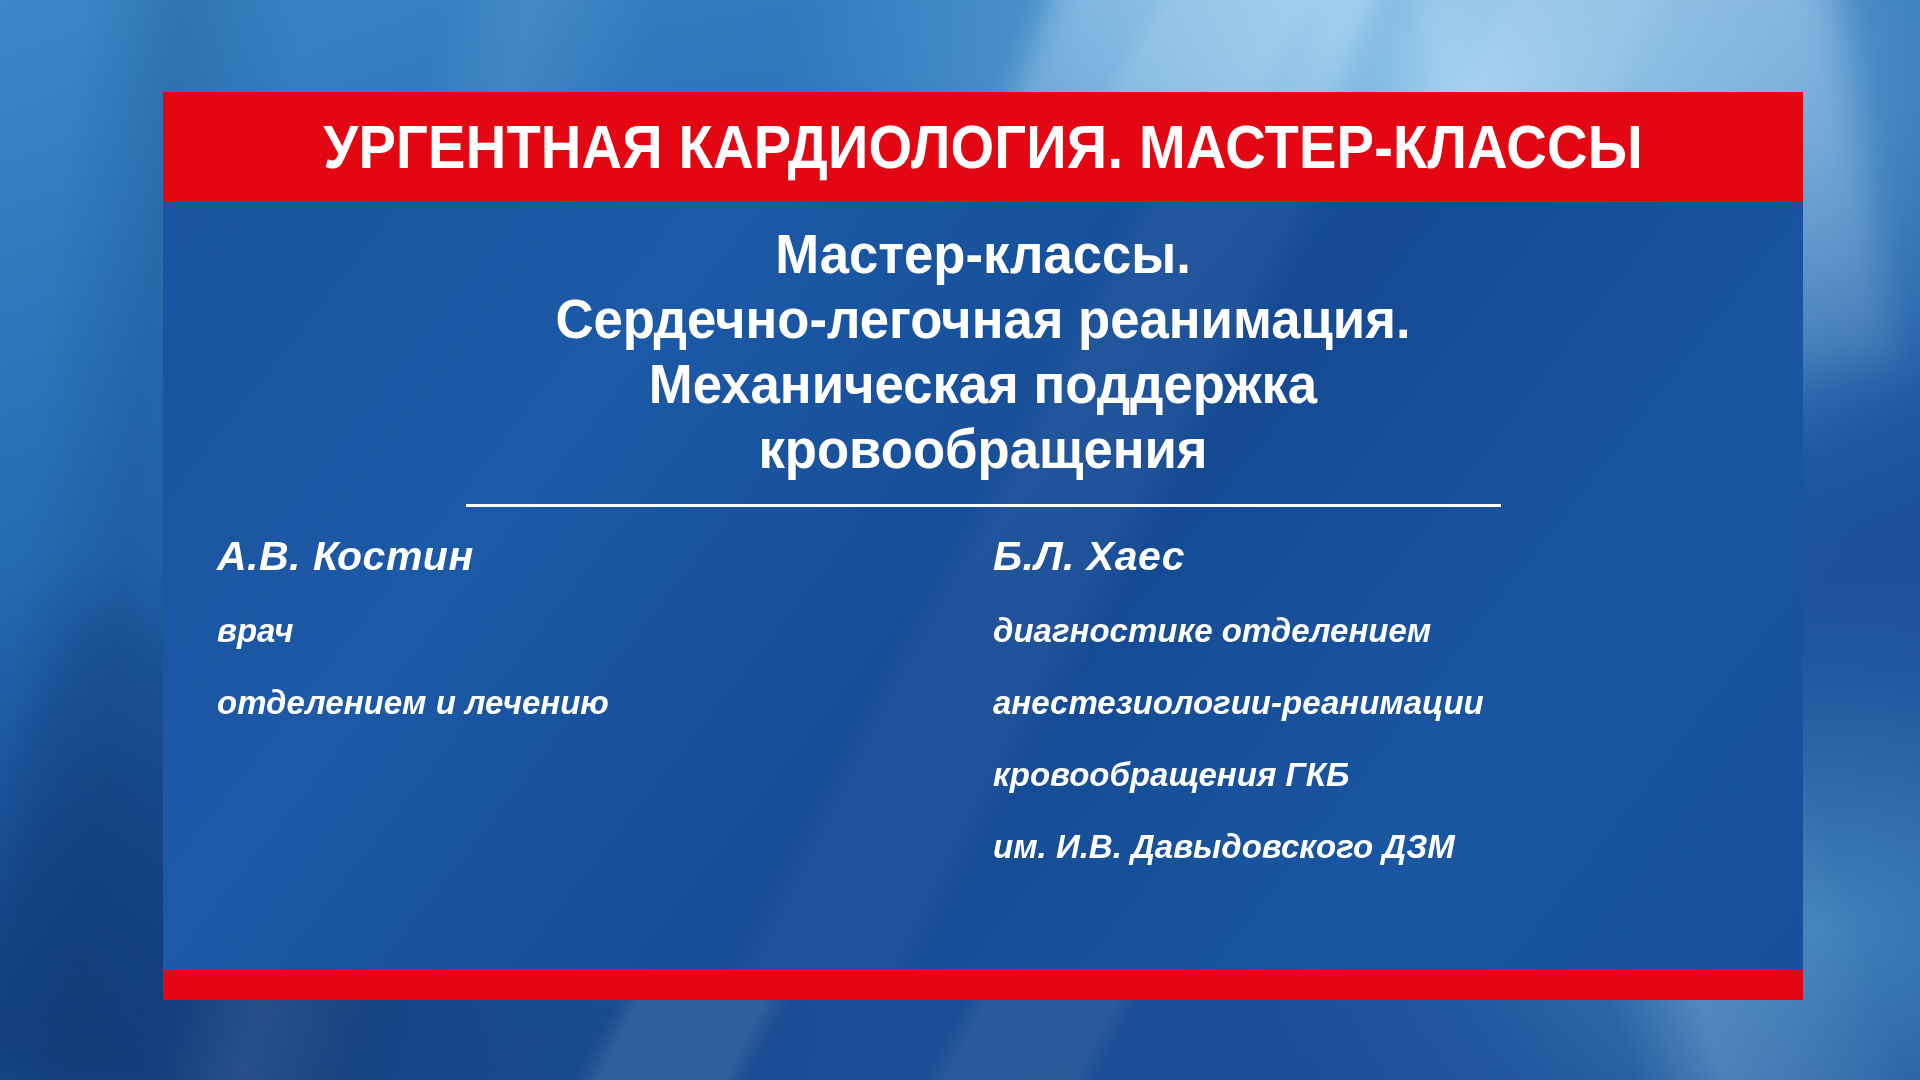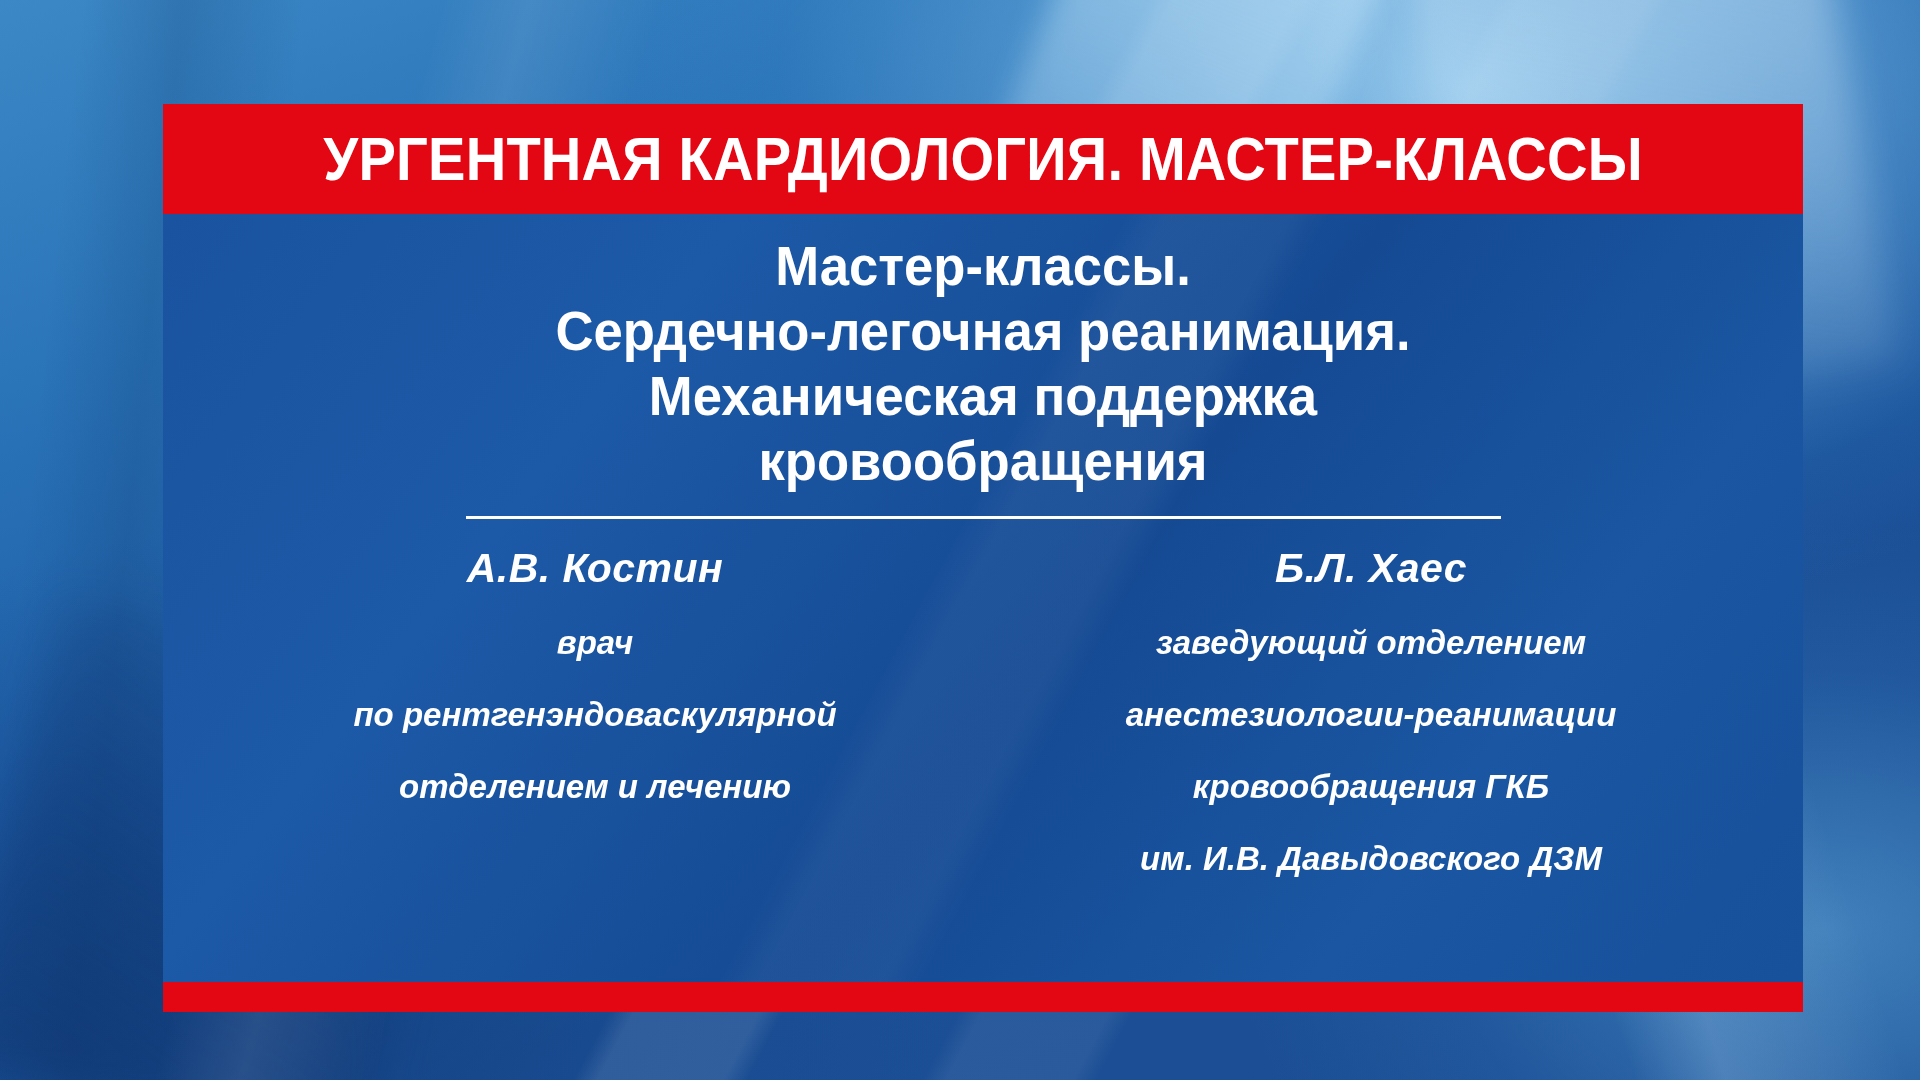--- a/index.html
+++ b/index.html
@@ -30,21 +30,21 @@
       linear-gradient(96deg, rgba(10,45,95,0) 4%, rgba(10,45,95,0.18) 9%, rgba(10,45,95,0) 15%);
   }
   .bgstreak{ position:absolute; pointer-events:none; }
   .s1{ left:1000px; top:-120px; width:300px; height:560px; background:linear-gradient(180deg, rgba(205,235,252,.55), rgba(205,235,252,0)); transform:rotate(22deg); filter:blur(14px); }
   .s2{ left:1440px; top:-80px; width:420px; height:480px; background:linear-gradient(200deg, rgba(225,243,255,.45), rgba(225,243,255,0)); transform:rotate(-10deg); filter:blur(18px); }
   .s3{ left:0px; top:640px; width:420px; height:480px; background:linear-gradient(20deg, rgba(14,52,110,.55), rgba(14,52,110,0)); transform:rotate(14deg); filter:blur(22px); }
 
   
   #card {
     position:absolute;
-    left:163px; top:104px;
+    left:163px; top:92px;
     width:1640px; height:700px;
   }
 
   #banner {
     height:110px;
     background:#e30613;
     display:flex; align-items:center; justify-content:center;
   }
   #banner-text {
     color:#ffffff;
@@ -90,21 +90,21 @@
     margin:22px auto 0 auto;
     width:1035px;
   }
 
   #speakers {
     position:relative;
     display:flex;
     margin-top:26px;
     flex:1;
   }
-  .speaker { width:50%; text-align:center; color:#ffffff; padding:0 10px; }
+  .speaker { width:50%; text-align:left; color:#ffffff; padding:0 10px; }
   .sp-name {
     font-style:italic;
     font-weight:700;
     font-size:41px;
     letter-spacing:0.5px;
     margin-bottom:17px;
     white-space:nowrap;
   }
   .sp-role {
     font-style:italic;
@@ -144,29 +144,28 @@
     </div>
 
     <div id="divider"></div>
 
     <div id="speakers">
 
       <div class="speaker">
         <div class="sp-name">А.В. Костин</div>
         <div class="sp-role">
           <span class="rline">врач</span>
-          <span class="rline">по рентгенэндоваскулярной</span>
           <span class="rline">отделением и лечению</span>
         </div>
       </div>
 
       <div class="speaker">
         <div class="sp-name">Б.Л. Хаес</div>
         <div class="sp-role">
-          <span class="rline">заведующий отделением</span>
+          <span class="rline">диагностике отделением</span>
           <span class="rline">анестезиологии-реанимации</span>
           <span class="rline">кровообращения ГКБ</span>
           <span class="rline">им. И.В. Давыдовского ДЗМ</span>
         </div>
       </div>
 
     </div>
   </div>
 
   <div id="footerbar"></div>

